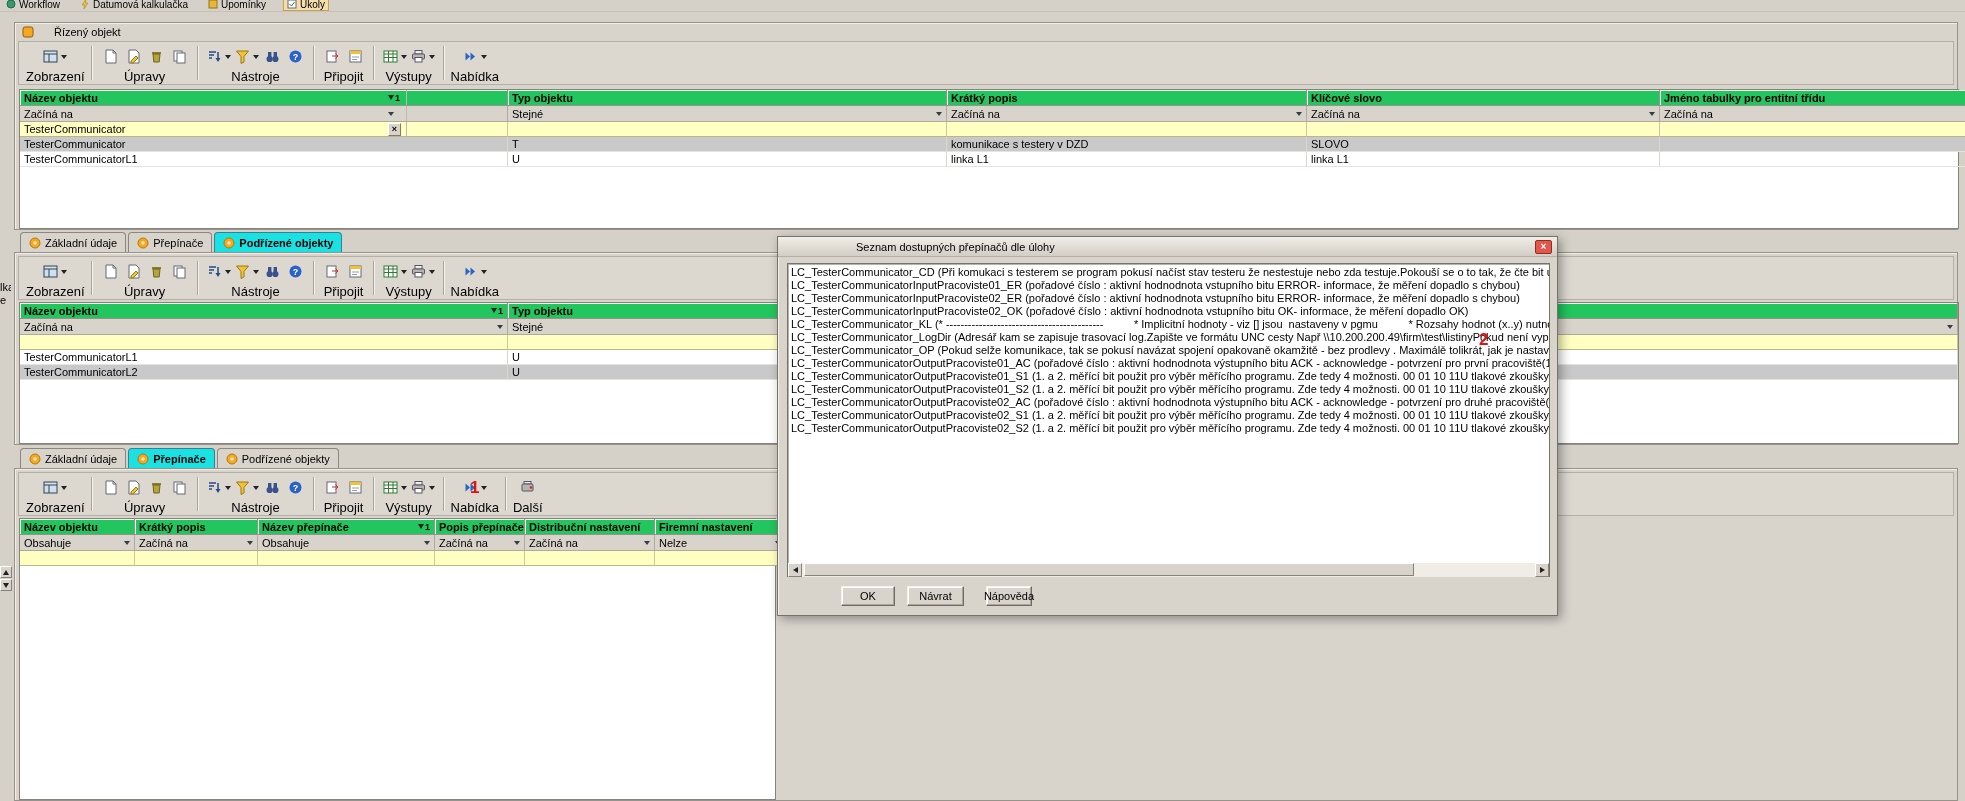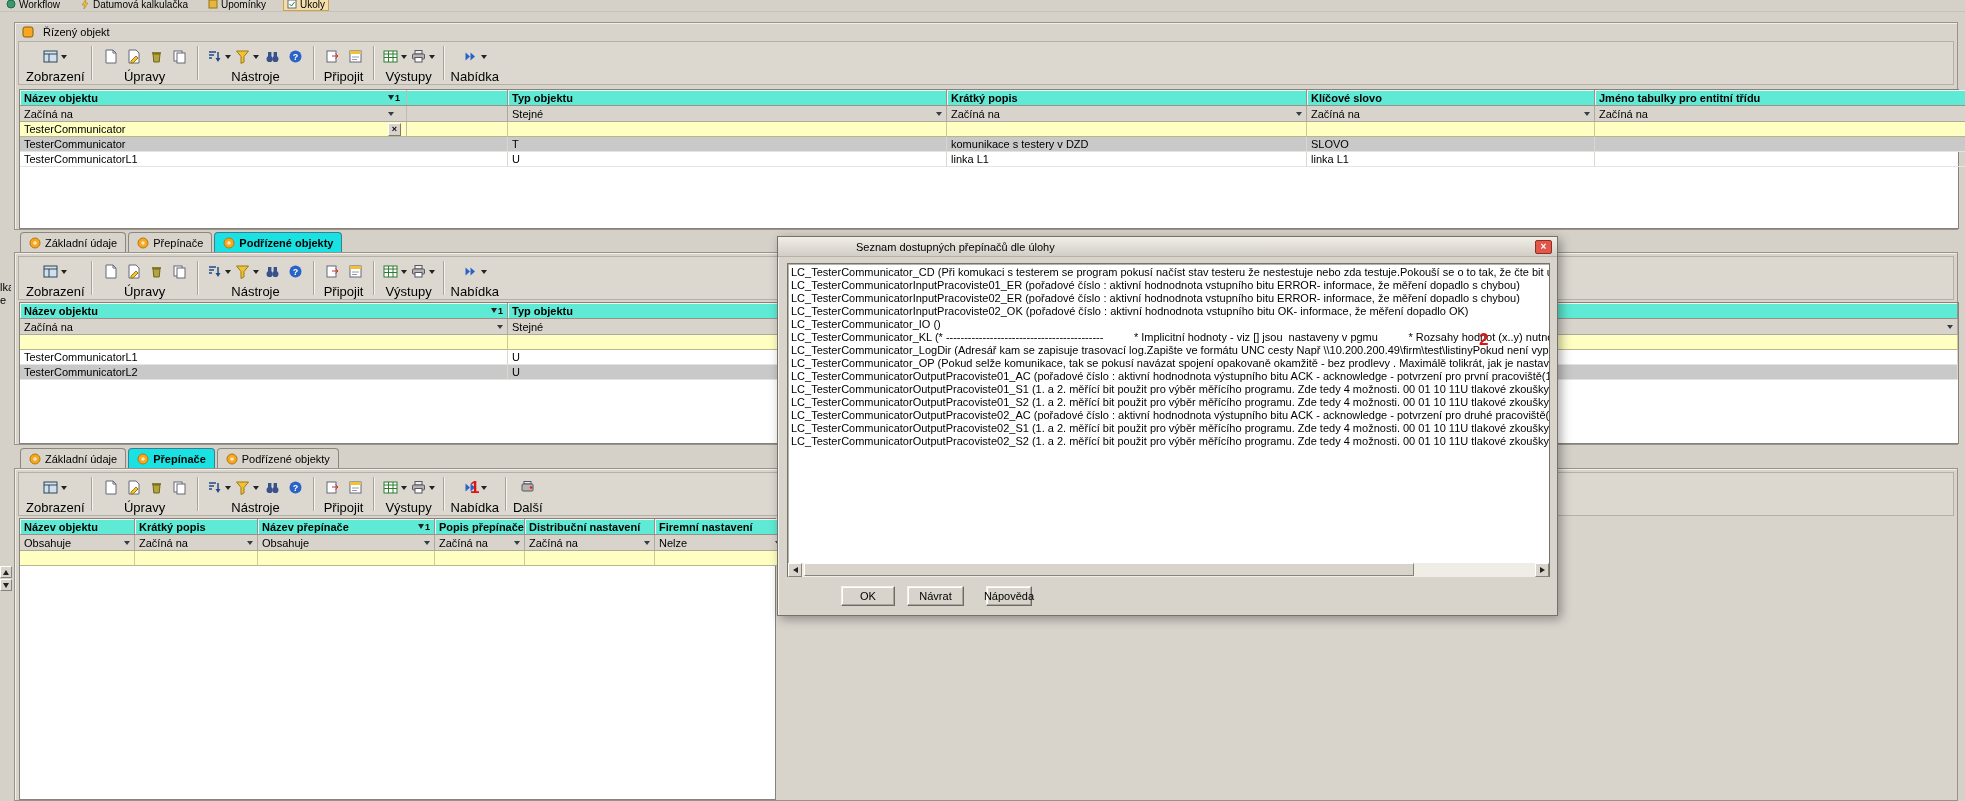--- a/index.html
+++ b/index.html
@@ -9,46 +9,46 @@
           font-family:"Liberation Sans","DejaVu Sans",sans-serif;font-size:11px;color:#000}
 
   
   .topbar{position:absolute;left:0;top:0;width:100%;height:12px;background:#d5d1c9;border-bottom:1px solid #c6c2ba;overflow:hidden;z-index:5}
   .topbar-inner{display:flex;gap:14px;padding-left:3px;margin-top:-4px;align-items:center;height:16px}
   .tm-item{display:flex;align-items:center;gap:3px;font-size:10px;white-space:nowrap;padding:0 3px;height:14px}
   .tm-item.active{background:#f2ddac;border:1px solid #c9a34c}
 
   
   .panel{position:absolute;background:#d8d4cc;border:1px solid #97938b;box-shadow:inset 1px 1px 0 #f0eee8}
-  .panel-title{position:absolute;left:7px;top:2px;display:flex;align-items:center;gap:9px;height:14px}
+  .panel-title{position:absolute;left:7px;top:2px;display:flex;align-items:center;gap:20px;height:14px}
 
   
   .toolbar{position:absolute;left:3px;right:3px;height:44px;border:1px solid #b4b0a8;background:#dcd8d0;
            display:flex;align-items:stretch;padding:1px 2px}
   .tb-group{display:flex;flex-direction:column;align-items:center;padding:0 5px}
   .tb-row{display:flex;align-items:center;height:27px}
   .tb-btn{height:23px;min-width:23px;padding:0 2px;display:flex;align-items:center;justify-content:center;gap:3px;cursor:default}
   .tb-label{font-size:13px;line-height:13px}
   .tb-sep{width:0;border-left:1px solid #a8a49c;border-right:1px solid #f4f2ec;margin:3px 1px}
   .dd-ar{width:0;height:0;border-left:3px solid transparent;border-right:3px solid transparent;border-top:4px solid #222}
 
   
   .grid{position:absolute;background:#fff;border:1px solid #87837b}
   .grow{display:flex}
   .cell{flex:none;display:flex;align-items:center;padding:0 4px;white-space:nowrap;overflow:hidden}
-  .hdr .cell{height:16px;background:#5eead4;font-weight:bold;border-right:1px solid #97938b;border-bottom:1px solid #97938b;box-shadow:inset 1px 1px 0 #f4f2ee}
+  .hdr .cell{height:16px;background:#22c55e;font-weight:bold;border-right:1px solid #97938b;border-bottom:1px solid #97938b;box-shadow:inset 1px 1px 0 #f4f2ee}
   .flt .cell{height:16px;background:#d8d4cc;border-right:1px solid #aeaaa2;border-bottom:1px solid #aeaaa2}
   .drow .cell{height:15px;border-right:1px solid #dad7d0;border-bottom:1px solid #e7e4dd}
   .yellow .cell{background:#ffffc2;border-right-color:#ccc89c;border-bottom-color:#bab68c}
   .sel .cell{background:#c9c9c9}
   .sort{display:inline-flex;align-items:center;gap:1px;font-weight:bold;font-size:9px;margin-left:auto}
   .sort-ar{width:0;height:0;border-left:3px solid transparent;border-right:3px solid transparent;border-top:5px solid #222}
   .fdd{margin-left:auto;width:0;height:0;border-left:3.5px solid transparent;border-right:3.5px solid transparent;border-top:4px solid #343c46}
   .fdd2{width:0;height:0;border-left:3.5px solid transparent;border-right:3.5px solid transparent;border-top:4px solid #343c46}
-  .t1 .c0{width:386px;position:relative}.t1 .c1{width:439px}.t1 .c2{width:360px}.t1 .c3{width:288px}.t1 .c4{width:400px}
+  .t1 .c0{width:386px;position:relative}.t1 .c1{width:439px}.t1 .c2{width:360px}.t1 .c3{width:353px}.t1 .c4{width:400px}
   .t1 .hdr .c0::after,.t1 .flt .c0::after,.t1 .yellow .c0::after{content:"";position:absolute;left:386px;top:0;bottom:0;border-left:1px solid #bfbbb3}
   .t1 .hdr .c0,.t1 .flt .c0,.t1 .yellow .c0{width:488px}
   .t1 .drow .c0{width:488px}
   .ind-pos{position:absolute;left:368px;top:0;bottom:0;display:flex;align-items:center;margin:0}
   .t2 .c0{width:488px}.t2 .c1{width:337px}.t2 .c2{width:1113px}
   .t3 .c0{width:115px}.t3 .c1{width:123px}.t3 .c2{width:177px}.t3 .c3{width:90px}.t3 .c4{width:130px}.t3 .c5{width:131px}
   .clear-btn{width:13px;height:13px;background:#d8d4cc;border:1px solid;border-color:#fff #7e7a72 #7e7a72 #fff;
              display:flex;align-items:center;justify-content:center;font-size:9px;font-weight:bold;line-height:1}
 
   
@@ -789,21 +789,20 @@
     <div class="dlg-title">
         <span>Seznam dostupných přepínačů dle úlohy</span>
       </div>
     <div class="dlg-close">×</div>
     <div class="dlg-list">
 
     <div class="dlg-item">LC_TesterCommunicator_CD (Při komukaci s testerem se program pokusí načíst stav testeru že nestestuje nebo zda testuje.Pokouší se o to tak, že čte bit určený přepínačem LC_TesterCommunicat</div>
         <div class="dlg-item">LC_TesterCommunicatorInputPracoviste01_ER (pořadové číslo : aktivní hodnodnota vstupního bitu ERROR- informace, že měření dopadlo s chybou)</div>
         <div class="dlg-item">LC_TesterCommunicatorInputPracoviste02_ER (pořadové číslo : aktivní hodnodnota vstupního bitu ERROR- informace, že měření dopadlo s chybou)</div>
         <div class="dlg-item">LC_TesterCommunicatorInputPracoviste02_OK (pořadové číslo : aktivní hodnodnota vstupního bitu OK- informace, že měření dopadlo OK)</div>
-        <div class="dlg-item">LC_TesterCommunicator_IO ()</div>
         <div class="dlg-item">LC_TesterCommunicator_KL (* -------------------------------------------          * Implicitní hodnoty - viz [] jsou  nastaveny v pgmu          * Rozsahy hodnot (x..y) nutno dodržet !!          * Pozor vlastní IOCon</div>
         <div class="dlg-item">LC_TesterCommunicator_LogDir (Adresář kam se zapisuje trasovací log.Zapište ve formátu UNC cesty Např \\10.200.200.49\firm\test\listinyPokud není vyplněno, tak se log negeneruje.Protože kor</div>
         <div class="dlg-item">LC_TesterCommunicator_OP (Pokud selže komunikace, tak se pokusí navázat spojení opakovaně okamžitě - bez prodlevy . Maximálě tolikrát, jak je nastaven tento přepínač)</div>
         <div class="dlg-item">LC_TesterCommunicatorOutputPracoviste01_AC (pořadové číslo : aktivní hodnodnota výstupního bitu ACK - acknowledge - potvrzení pro první pracoviště(1..8):(0/1) [6:1] Po skončení měření OR-S</div>
         <div class="dlg-item">LC_TesterCommunicatorOutputPracoviste01_S1 (1. a 2. měřící bit použit pro výběr měřícího programu. Zde tedy 4 možnosti. 00 01 10 11U tlakové zkoušky se předpokládá program 1. A použití pou</div>
         <div class="dlg-item">LC_TesterCommunicatorOutputPracoviste01_S2 (1. a 2. měřící bit použit pro výběr měřícího programu. Zde tedy 4 možnosti. 00 01 10 11U tlakové zkoušky se předpokládá program 1. A použití pou</div>
         <div class="dlg-item">LC_TesterCommunicatorOutputPracoviste02_AC (pořadové číslo : aktivní hodnodnota výstupního bitu ACK - acknowledge - potvrzení pro druhé pracoviště(1..8):(0/1) [2:1] Po skončení měření OR-</div>
         <div class="dlg-item">LC_TesterCommunicatorOutputPracoviste02_S1 (1. a 2. měřící bit použit pro výběr měřícího programu. Zde tedy 4 možnosti. 00 01 10 11U tlakové zkoušky se předpokládá program 1. A použití pou</div>
         <div class="dlg-item">LC_TesterCommunicatorOutputPracoviste02_S2 (1. a 2. měřící bit použit pro výběr měřícího programu. Zde tedy 4 možnosti. 00 01 10 11U tlakové zkoušky se předpokládá program 1. A použití pou</div>
       </div>

